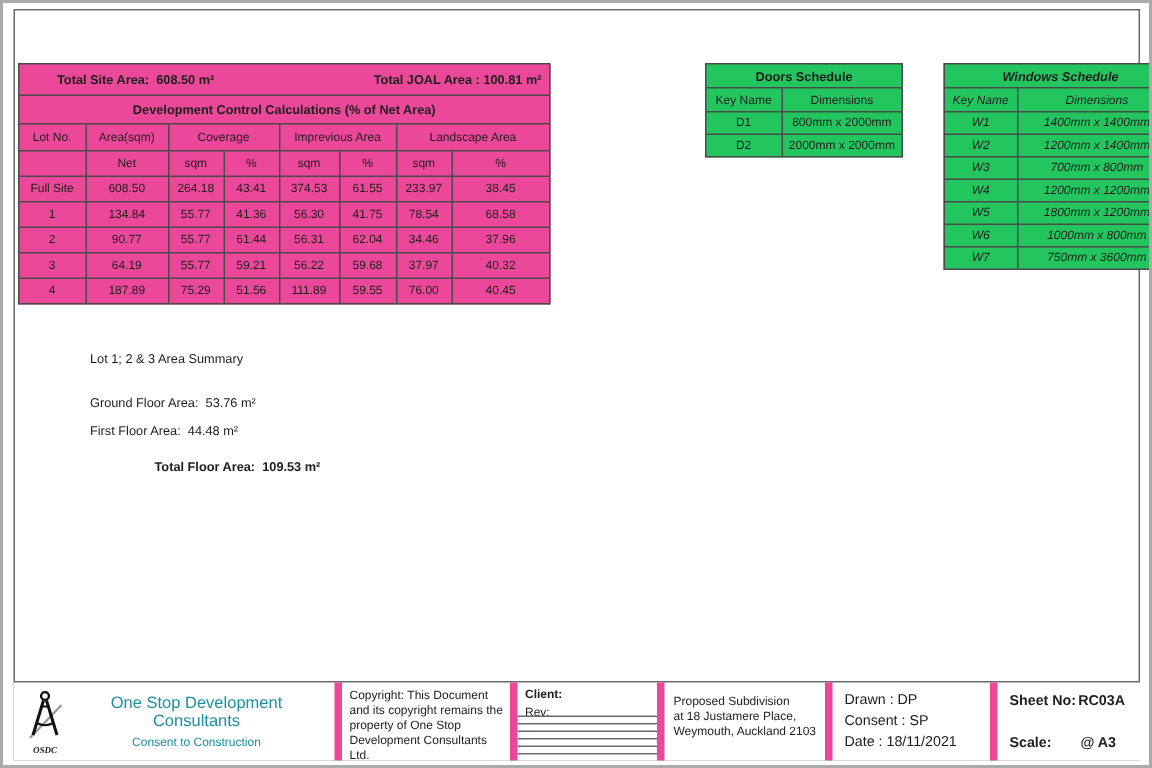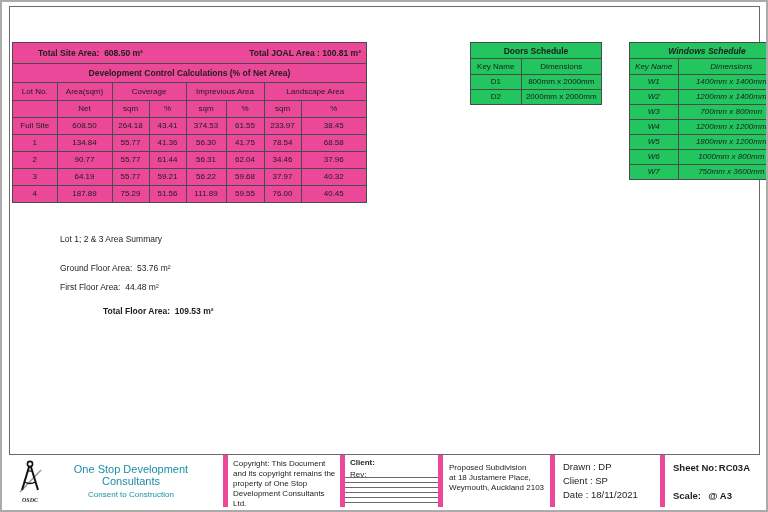--- a/index.html
+++ b/index.html
@@ -76,21 +76,21 @@
   .tb-copy { width:117px; font-size:8px; padding:4px 3px 2px 5px; line-height:10px; }
   .tb-client { width:98px; font-size:8px; }
   .tb-client .cl-label { position:absolute; top:3px; left:5px;font-weight:bold; }
   .tb-client .rv-label { position:absolute; top:15px; left:5px; }
   .rev-lines { position:absolute; left:0; right:0; top:22px; bottom:0; display:flex; flex-direction:column; }
   .rev-lines div { flex:1; border-top:1px solid #6a6a6a; }
   .tb-proj { width:112px; font-size:8px; line-height:10px; padding:8px 2px 0 6px; }
   .tb-drawn { width:110px; font-weight:normal; font-size:9.5px; line-height:14px; padding:5px 0 0 8px; }
   .tb-sheet { flex:1; font-weight:bold; font-size:9.5px; }
   .tb-sheet .row1 { position:absolute; top:7px; left:8px; right:10px; display:flex; justify-content:space-between; }
-  .tb-sheet .row2 { position:absolute; top:35px; left:8px; right:28px; display:flex; justify-content:space-between; }
+  .tb-sheet .row2 { position:absolute; top:35px; left:8px; right:16px; display:flex; justify-content:space-between; }
 </style>
 </head>
 <body>
 
 <div class="canvas">
   <div class="frame"></div>
 
   <div class="devwrap">
     <div class="dev-top">
       <span><span>Total Site Area:</span>&nbsp;&nbsp;<span>608.50 m²</span></span>
@@ -292,21 +292,21 @@
         <div></div>
       </div>
     </div>
     <div class="tb-cell tb-proj">
       <div>Proposed Subdivision</div>
       <div>at 18 Justamere Place,</div>
       <div>Weymouth, Auckland 2103</div>
     </div>
     <div class="tb-cell tb-drawn">
       <div>Drawn : DP</div>
-      <div>Client : SP</div>
+      <div>Consent : SP</div>
       <div>Date : 18/11/2021</div>
     </div>
     <div class="tb-cell tb-sheet">
       <div class="row1">
         <span>Sheet No:</span>
         <span>RC03A</span>
       </div>
       <div class="row2">
         <span>Scale:</span>
         <span>@ A3</span>

